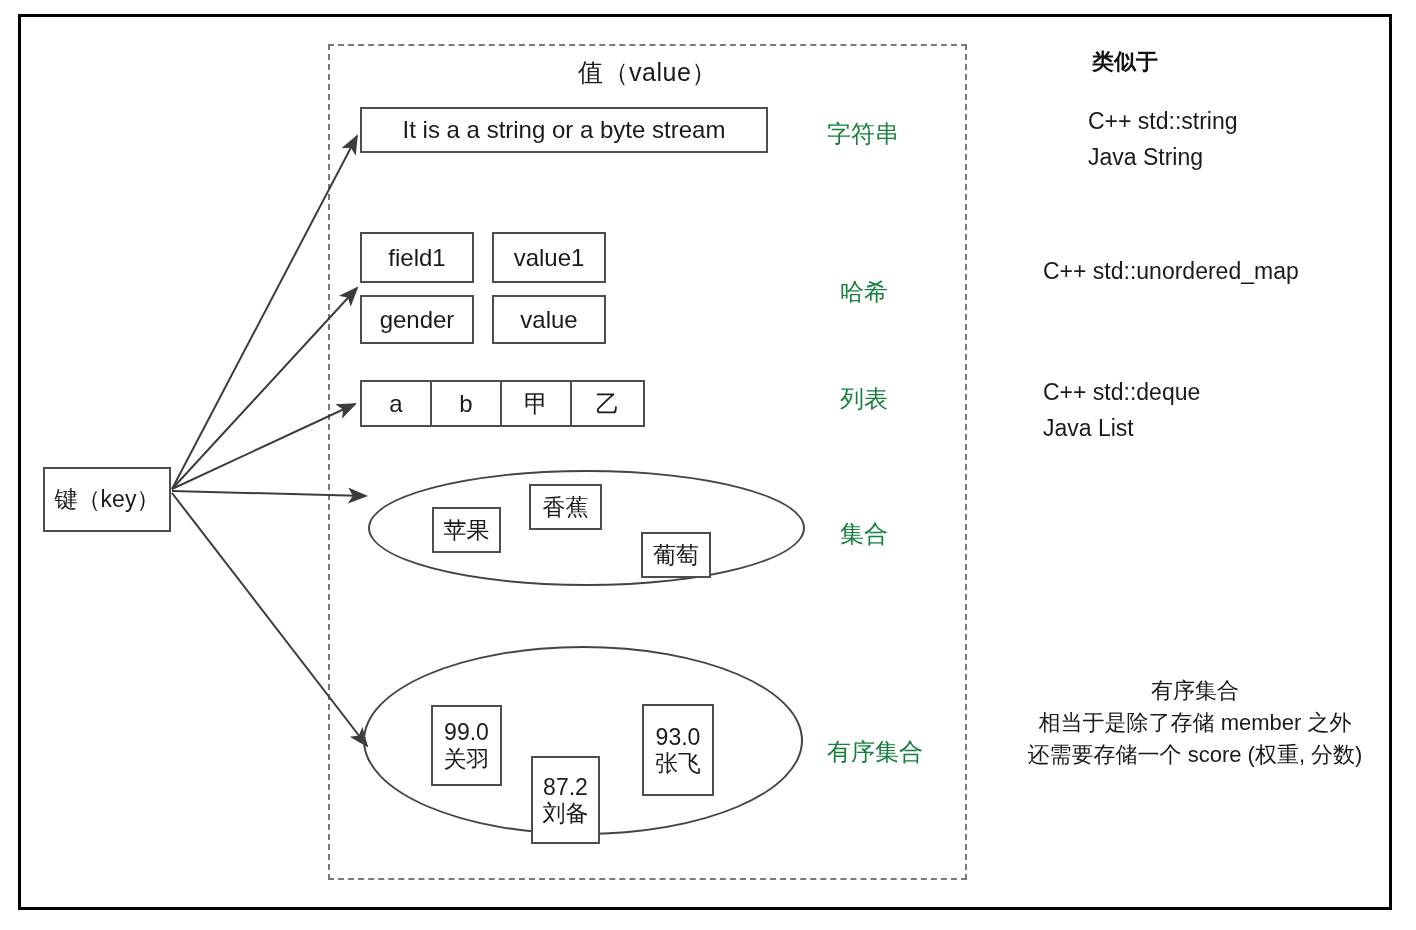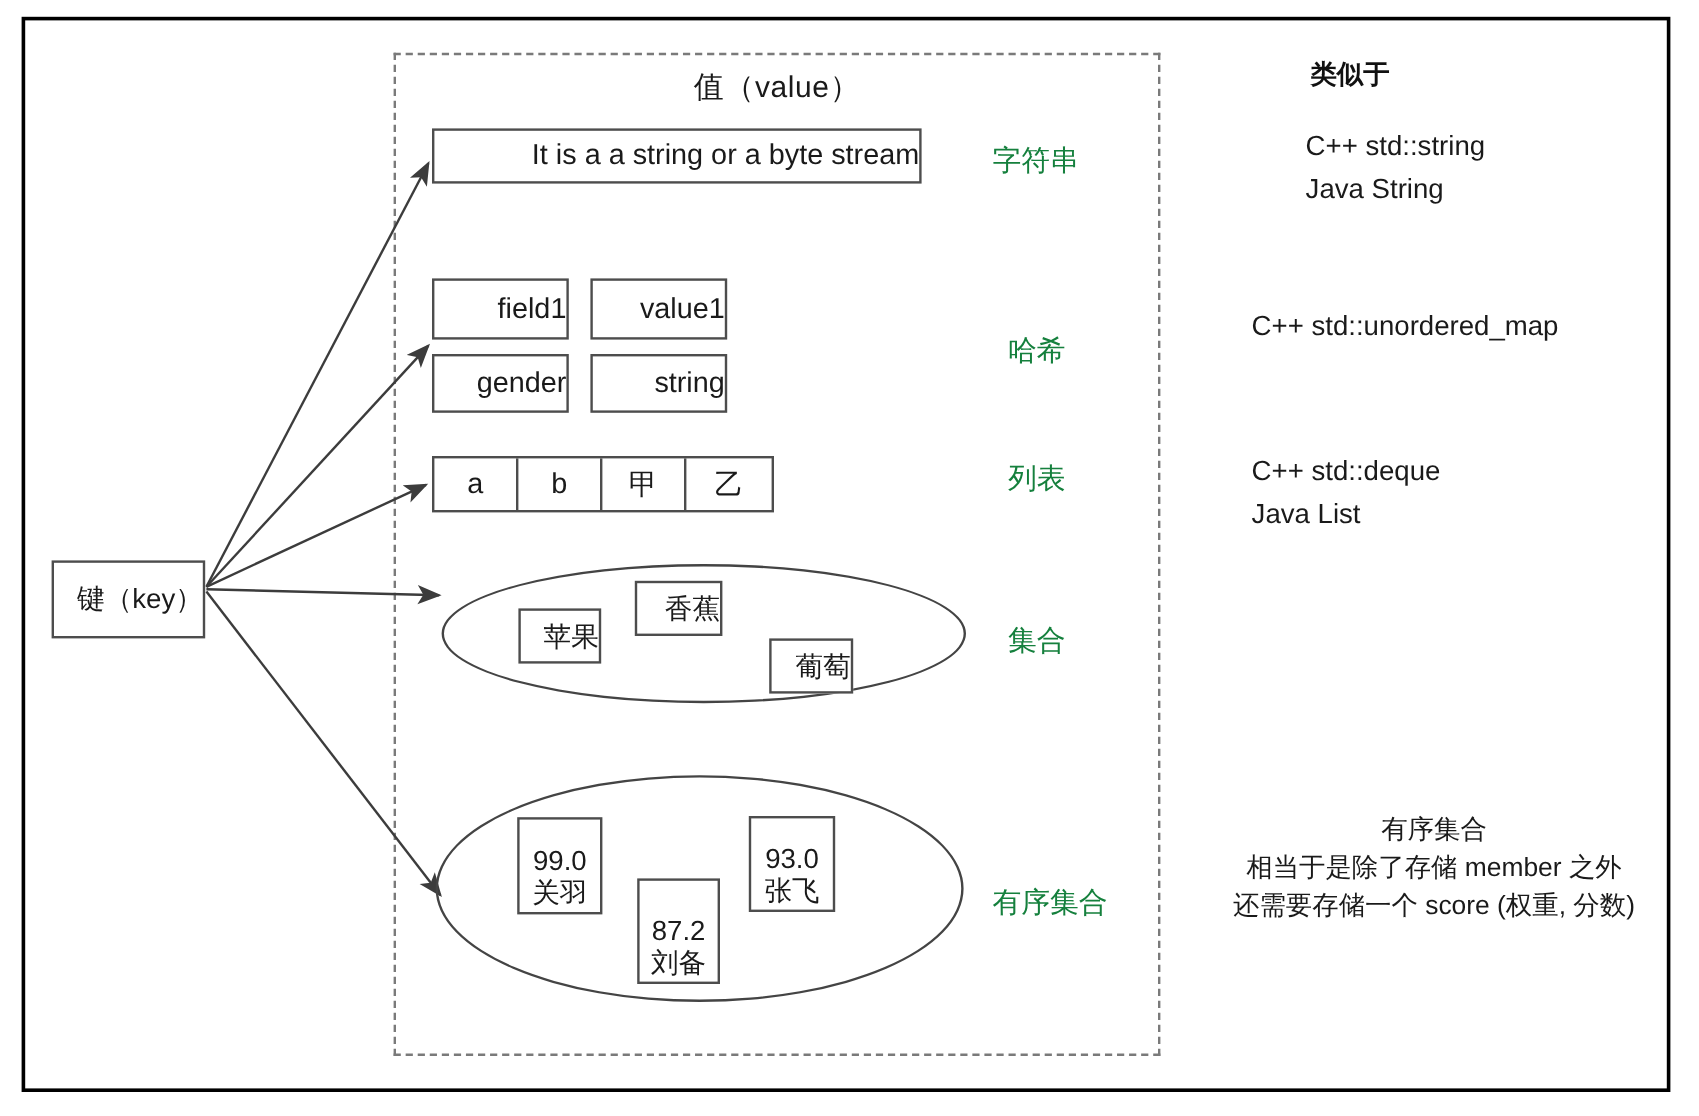--- a/index.html
+++ b/index.html
@@ -17,21 +17,21 @@
     position:absolute;left:328px;top:44px;width:639px;height:836px;
     border:2px dashed #7a7a7a;box-sizing:border-box;
   }
   .value-title{
     position:absolute;left:328px;top:56px;width:639px;
     text-align:center;font-size:25px;color:#1a1a1a;letter-spacing:.5px;
   }
   .box{
     position:absolute;box-sizing:border-box;
     border:2px solid #4d4d4d;background:#fff;
-    display:flex;align-items:center;justify-content:flex-end;
+    display:flex;align-items:center;justify-content:center;
     font-size:24px;color:#1a1a1a;
   }
   .key-box{
     left:43px;top:467px;width:128px;height:65px;
     font-size:23px;letter-spacing:0px;
   }
   .string-box{
     left:360px;top:107px;width:408px;height:46px;font-size:24px;
   }
   .hash-box{height:51px;width:114px;font-size:24px;}
@@ -53,25 +53,25 @@
     position:absolute;box-sizing:border-box;
     border:2px solid #444;border-radius:50%;background:transparent;
   }
   .set-ellipse{left:368px;top:470px;width:437px;height:116px;}
   .zset-ellipse{left:363px;top:646px;width:440px;height:189px;}
   .set-item{height:46px;font-size:23px;}
   .s-apple{left:432px;top:507px;width:69px;}
   .s-banana{left:529px;top:484px;width:73px;}
   .s-grape{left:641px;top:532px;width:70px;}
   .zset-item{
-    flex-direction:column;line-height:1.15;font-size:23px;padding:3px 0;
+    flex-direction:column;line-height:1.15;font-size:23px;padding:3px 0;margin-top:24px;
   }
   .z-guanyu{left:431px;top:681px;width:71px;height:81px;}
   .z-liubei{left:531px;top:732px;width:69px;height:88px;}
-  .z-zhangfei{left:624px;top:680px;width:72px;height:80px;}
+  .z-zhangfei{left:642px;top:680px;width:72px;height:92px;}
   .type-label{
     position:absolute;font-size:24px;color:#15803d;white-space:nowrap;
   }
   .tl-string{left:827px;top:118px;}
   .tl-hash{left:840px;top:276px;}
   .tl-list{left:840px;top:383px;}
   .tl-set{left:840px;top:518px;}
   .tl-zset{left:827px;top:736px;}
   .similar-title{
     position:absolute;left:1092px;top:47px;font-size:22px;font-weight:bold;
@@ -131,21 +131,21 @@
   <div class="box hash-box h-f1">
     <span>field1</span>
   </div>
   <div class="box hash-box h-v1">
     <span>value1</span>
   </div>
   <div class="box hash-box h-f2">
     <span>gender</span>
   </div>
   <div class="box hash-box h-v2">
-    <span>string</span>
+    <span>value</span>
   </div>
 
   <div class="list-row">
     <div class="list-cell">
       <span>a</span>
     </div>
     <div class="list-cell">
       <span>b</span>
     </div>
     <div class="list-cell">

